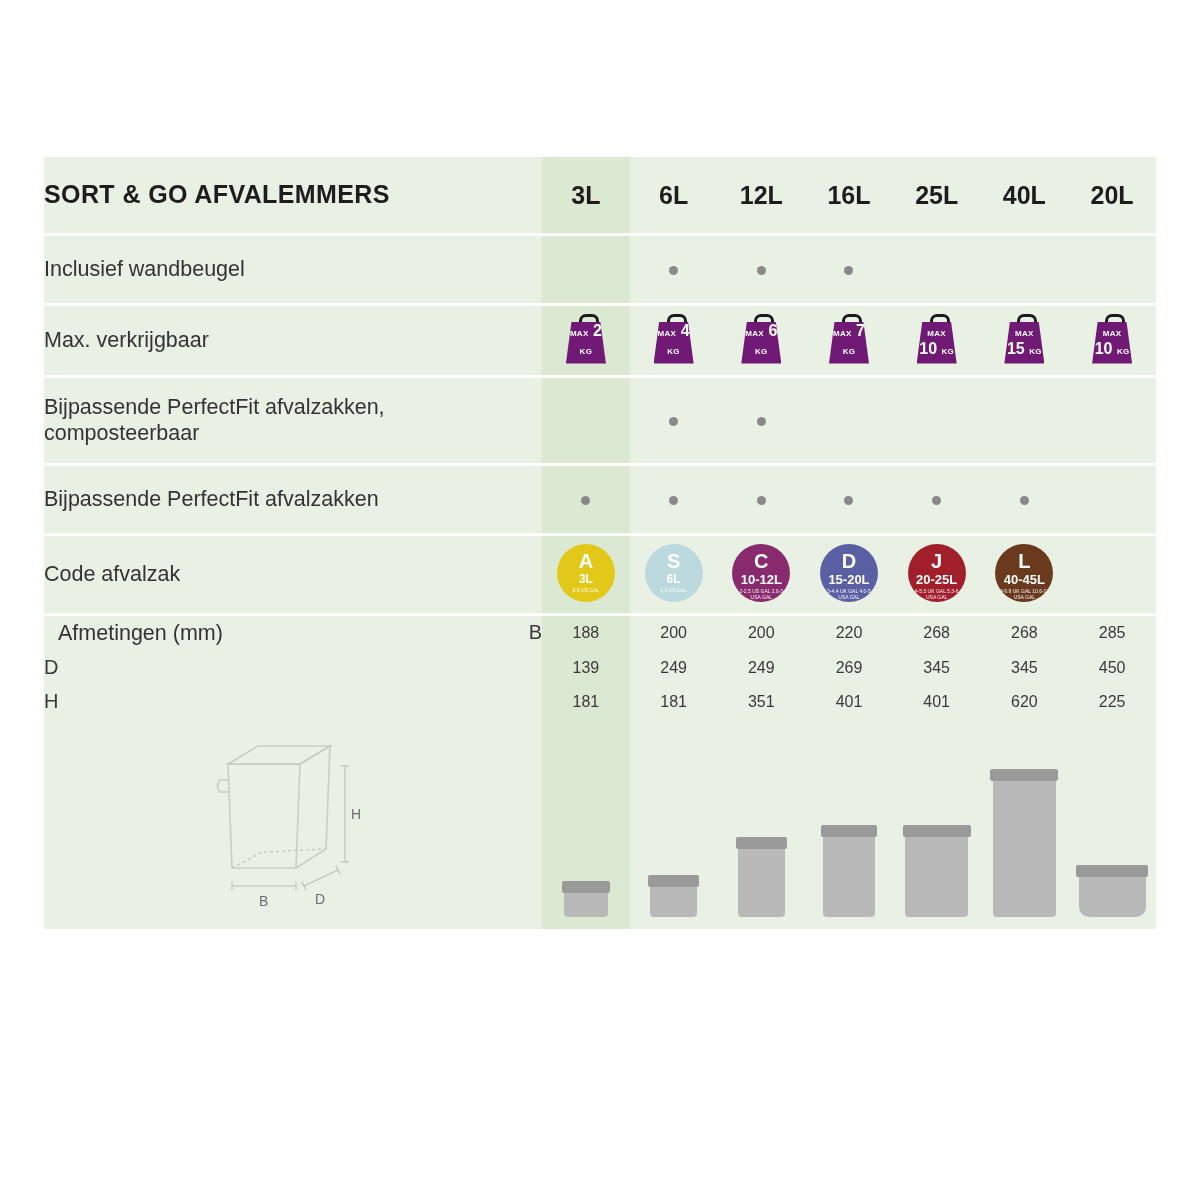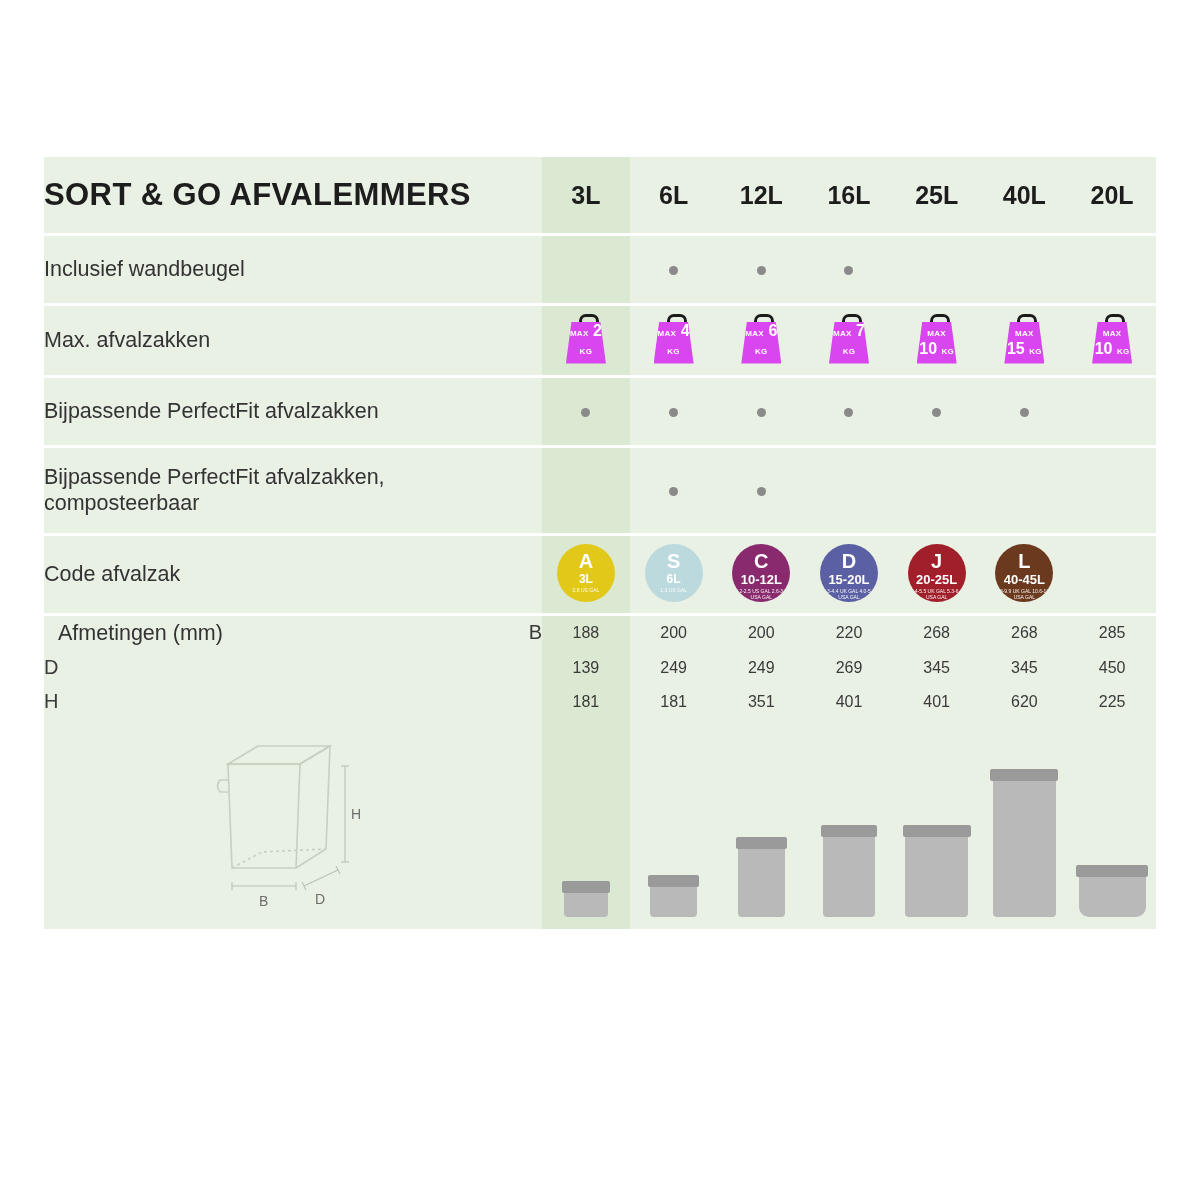--- a/index.html
+++ b/index.html
@@ -49,21 +49,21 @@
     font-size: 21.5px;
     color: #333333;
     line-height: 1.18;
   }
   tr.rowline td {
     border-bottom: 3px solid #ffffff;
   }
 
   
   tr.head th.label {
-    font-size: 31px;
+    font-size: 25px;
     font-weight: bold;
     letter-spacing: .4px;
     color: #1d1d1d;
     padding-top: 6px;
     padding-bottom: 6px;
   }
   tr.head th.col {
     font-size: 25px;
     font-weight: bold;
     color: #1d1d1d;
@@ -104,21 +104,21 @@
     border: 3px solid #1b1b1b;
     border-bottom: none;
     border-radius: 7px 7px 0 0;
   }
   .weight .body {
     position: absolute;
     left: 0;
     top: 8px;
     width: 40px;
     height: 42px;
-    background: #d946ef;
+    background: #701a75;
     clip-path: polygon(14% 0%, 86% 0%, 100% 100%, 0% 100%);
     color: #ffffff;
     text-align: center;
   }
   .weight .t-max { font-size: 8px; font-weight: bold; line-height: 10px; padding-top: 2px; letter-spacing: .3px;}
   .weight .t-num { font-size: 16px; font-weight: bold; line-height: 15px; }
   .weight .t-kg  { font-size: 8px; font-weight: bold; line-height: 10px; letter-spacing: .3px;}
 
   
   .badge {
@@ -210,21 +210,21 @@
     <td class="col hl"></td>
     <td class="col"><span class="dot"></span></td>
     <td class="col"><span class="dot"></span></td>
     <td class="col"><span class="dot"></span></td>
     <td class="col"></td>
     <td class="col"></td>
     <td class="col"></td>
   </tr>
 
   <tr class="rowline" style="height:72px;">
-    <td class="label">Max. afvalzakken</td>
+    <td class="label">Max. verkrijgbaar</td>
     <td class="col hl">
       <span class="weight"><span class="handle"></span><span class="body">
         <span class="t-max">MAX</span>
         <span class="t-num">2</span>
         <span class="t-kg">KG</span></span></span>
     </td>
     <td class="col">
       <span class="weight"><span class="handle"></span><span class="body">
         <span class="t-max">MAX</span>
         <span class="t-num">4</span>
@@ -253,41 +253,41 @@
         <span class="t-max">MAX</span>
         <span class="t-num">15</span>
         <span class="t-kg">KG</span></span></span>
     </td>
     <td class="col">
       <span class="weight"><span class="handle"></span><span class="body">
         <span class="t-max">MAX</span>
         <span class="t-num">10</span>
         <span class="t-kg">KG</span></span></span>
     </td>
+  </tr>
+
+  <tr class="rowline" style="height:88px;">
+    <td class="label">Bijpassende PerfectFit afvalzakken, composteerbaar</td>
+    <td class="col hl"></td>
+    <td class="col"><span class="dot"></span></td>
+    <td class="col"><span class="dot"></span></td>
+    <td class="col"></td>
+    <td class="col"></td>
+    <td class="col"></td>
+    <td class="col"></td>
   </tr>
 
   <tr class="rowline" style="height:70px;">
     <td class="label">Bijpassende PerfectFit afvalzakken</td>
     <td class="col hl"><span class="dot"></span></td>
     <td class="col"><span class="dot"></span></td>
     <td class="col"><span class="dot"></span></td>
     <td class="col"><span class="dot"></span></td>
     <td class="col"><span class="dot"></span></td>
     <td class="col"><span class="dot"></span></td>
-    <td class="col"></td>
-  </tr>
-
-  <tr class="rowline" style="height:88px;">
-    <td class="label">Bijpassende PerfectFit afvalzakken, composteerbaar</td>
-    <td class="col hl"></td>
-    <td class="col"><span class="dot"></span></td>
-    <td class="col"><span class="dot"></span></td>
-    <td class="col"></td>
-    <td class="col"></td>
-    <td class="col"></td>
     <td class="col"></td>
   </tr>
 
 
   <tr class="rowline" style="height:80px;">
     <td class="label">Code afvalzak</td>
     <td class="col hl">
       <span class="badge" style="background:#e2c919;">
         <span class="letter">A</span>
         <span class="size">3L</span>

